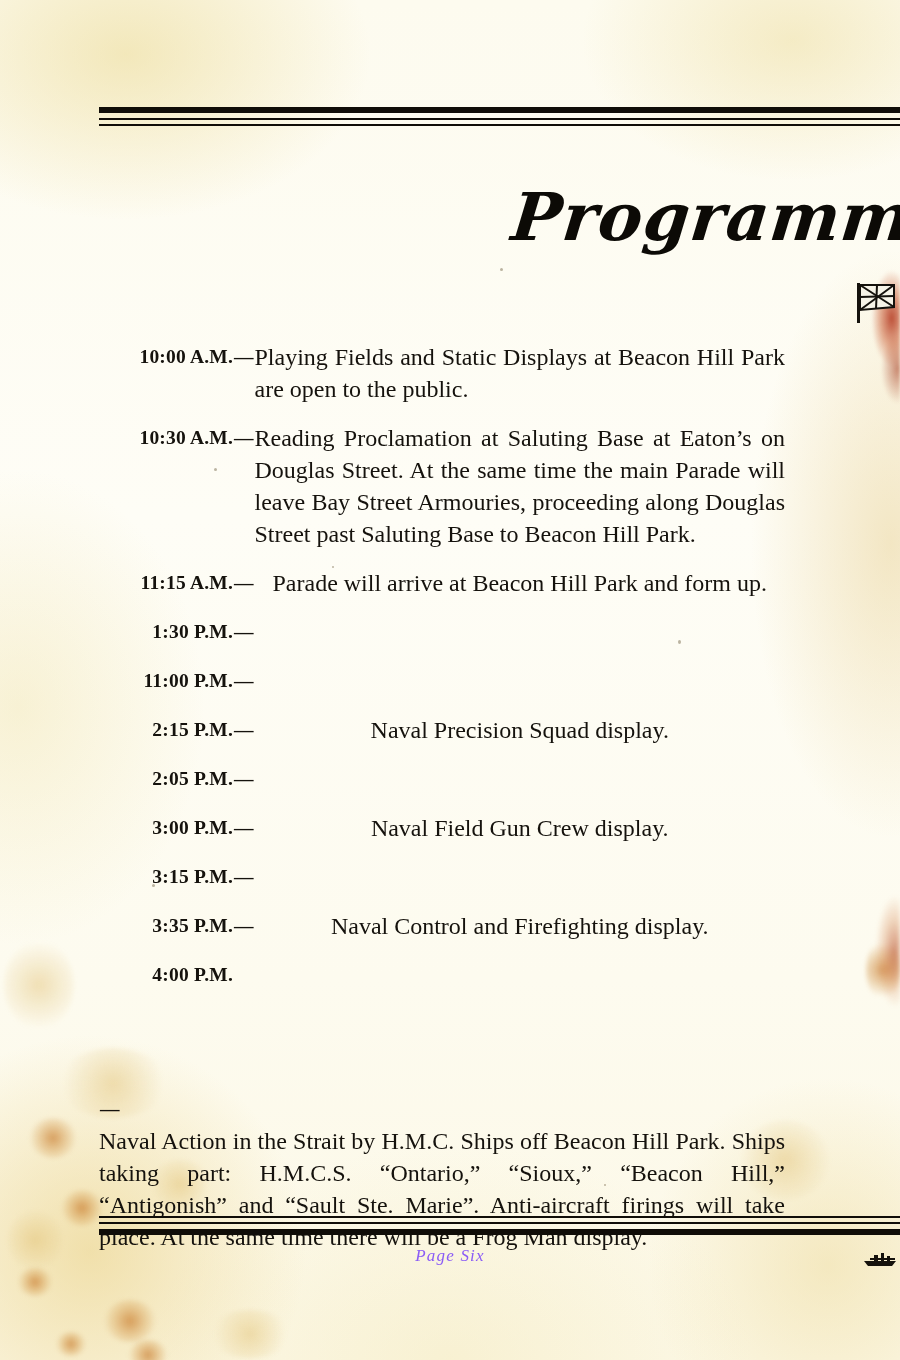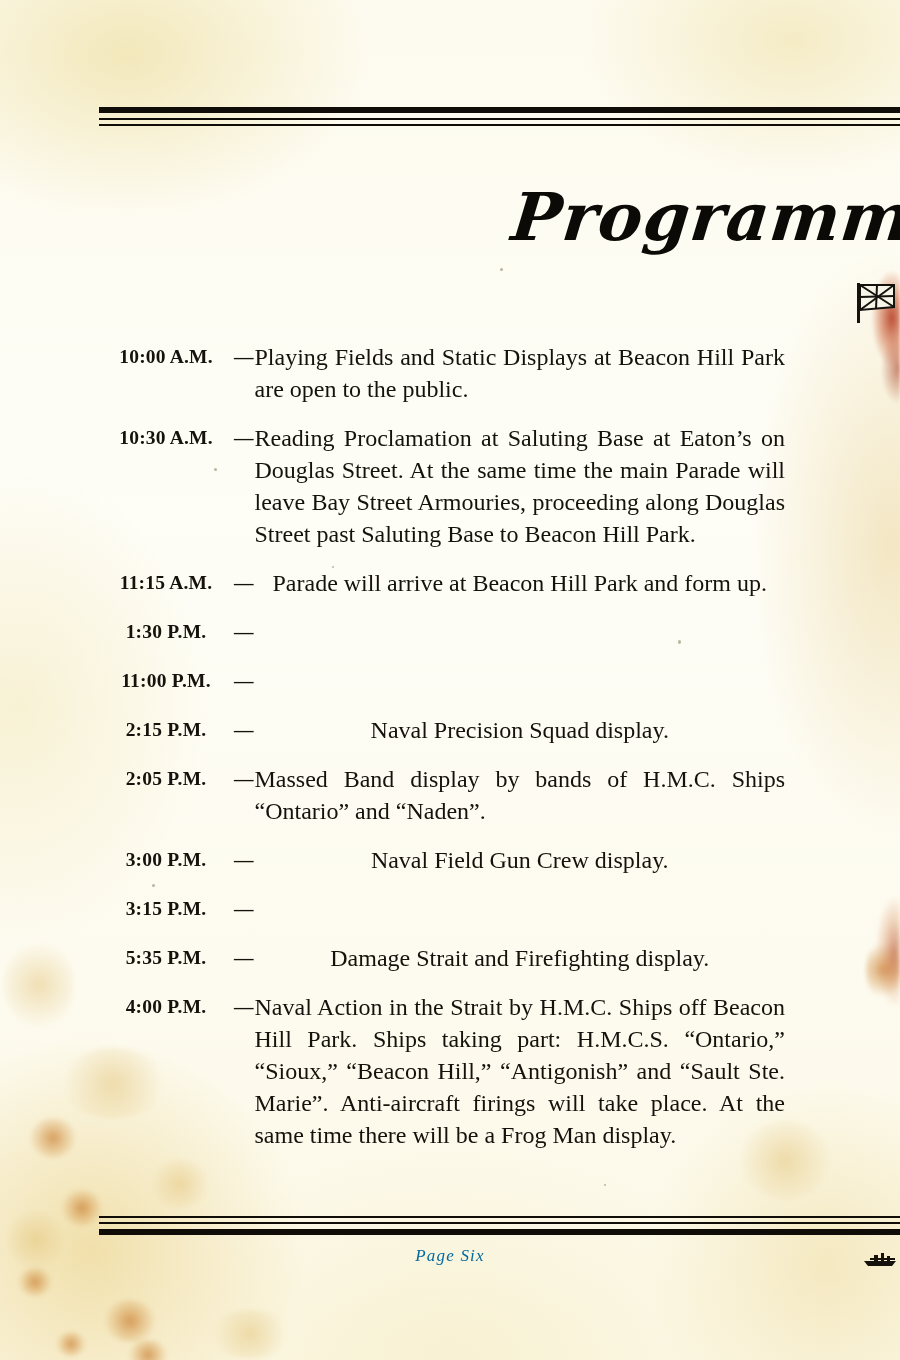--- a/index.html
+++ b/index.html
@@ -125,26 +125,26 @@
     position: absolute;
     left: 99px;
     top: 341px;
     width: 686px;
   }
   .entry {
     display: flex;
     align-items: flex-start;
     margin-bottom: 17px;
   }
-  .entry:last-child { margin-bottom: 0; }
+  .entry:last-child { margin-bottom: 0; flex-direction: column; }
 
   .entry-time {
     flex: 0 0 134px;
     width: 134px;
-    text-align: center;
+    text-align: right;
     font-weight: 700;
     font-size: 19.5px;
     line-height: 32px;
     letter-spacing: 0.2px;
     white-space: nowrap;
   }
   .entry-dash {
     flex: 0 0 auto;
     font-weight: 700;
     font-size: 19.5px;
@@ -164,21 +164,21 @@
   
   .page-label {
     position: absolute;
     left: 0;
     top: 1246px;
     width: 900px;
     text-align: center;
     font-style: italic;
     font-size: 17px;
     letter-spacing: 1.2px;
-    color: #0369a1;
+    color: #8b5cf6;
   }
 
   .ship-ornament {
     position: absolute;
     left: 862px;
     top: 1248px;
     width: 40px;
     height: 20px;
   }
 
@@ -267,35 +267,34 @@
         <div class="entry-dash">—</div>
       </div>
       <div class="entry">
         <div class="entry-time">2:15 P.M.</div>
         <div class="entry-dash">—</div>
         <div class="entry-text single">Naval Precision Squad display.</div>
       </div>
       <div class="entry">
         <div class="entry-time">2:05 P.M.</div>
         <div class="entry-dash">—</div>
-        <div class="entry-text">Massed Band display by bands of H.M.C. Ships “Ontario” and “Naden”.</div>
       </div>
       <div class="entry">
         <div class="entry-time">3:00 P.M.</div>
         <div class="entry-dash">—</div>
         <div class="entry-text single">Naval Field Gun Crew display.</div>
       </div>
       <div class="entry">
         <div class="entry-time">3:15 P.M.</div>
         <div class="entry-dash">—</div>
       </div>
       <div class="entry">
-        <div class="entry-time">5:35 P.M.</div>
-        <div class="entry-dash">—</div>
-        <div class="entry-text single">Damage Strait and Firefighting display.</div>
+        <div class="entry-time">3:35 P.M.</div>
+        <div class="entry-dash">—</div>
+        <div class="entry-text single">Naval Control and Firefighting display.</div>
       </div>
       <div class="entry">
         <div class="entry-time">4:00 P.M.</div>
         <div class="entry-dash">—</div>
         <div class="entry-text">Naval Action in the Strait by H.M.C. Ships off Beacon Hill Park.  Ships taking part: H.M.C.S. “Ontario,” “Sioux,” “Beacon Hill,” “Antigonish” and “Sault Ste. Marie”.  Anti-aircraft firings will take place.  At the same time there will be a Frog Man display.</div>
       </div>
     </div>
 
   <div class="rule-bottom">
     <div class="r-thin"></div>

